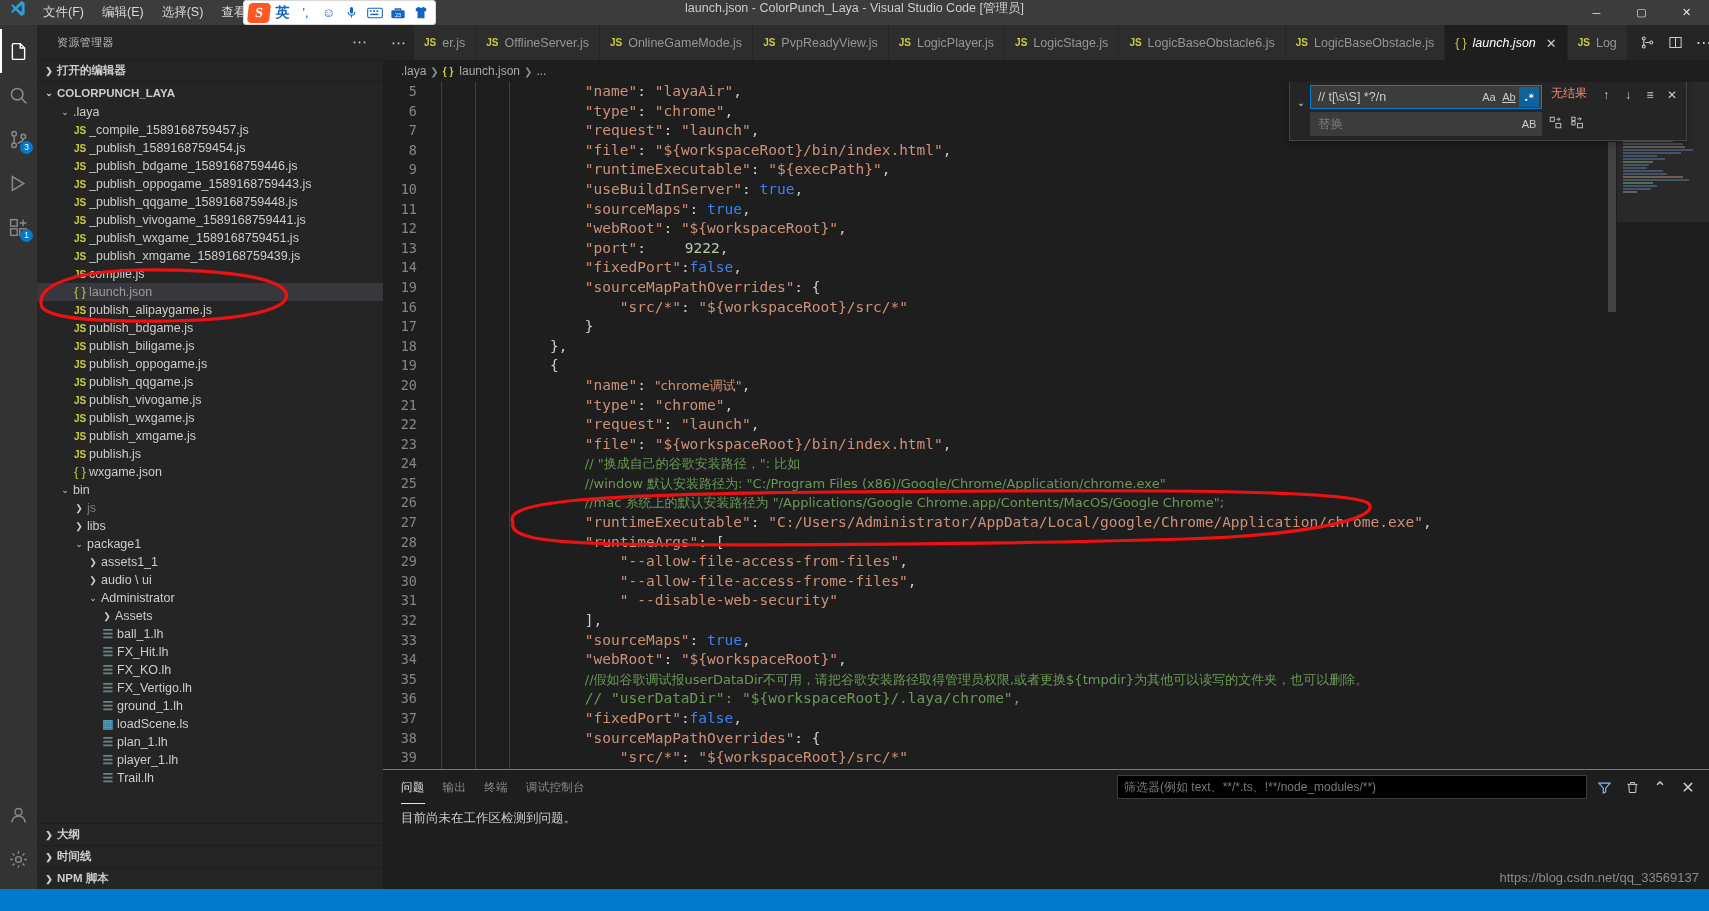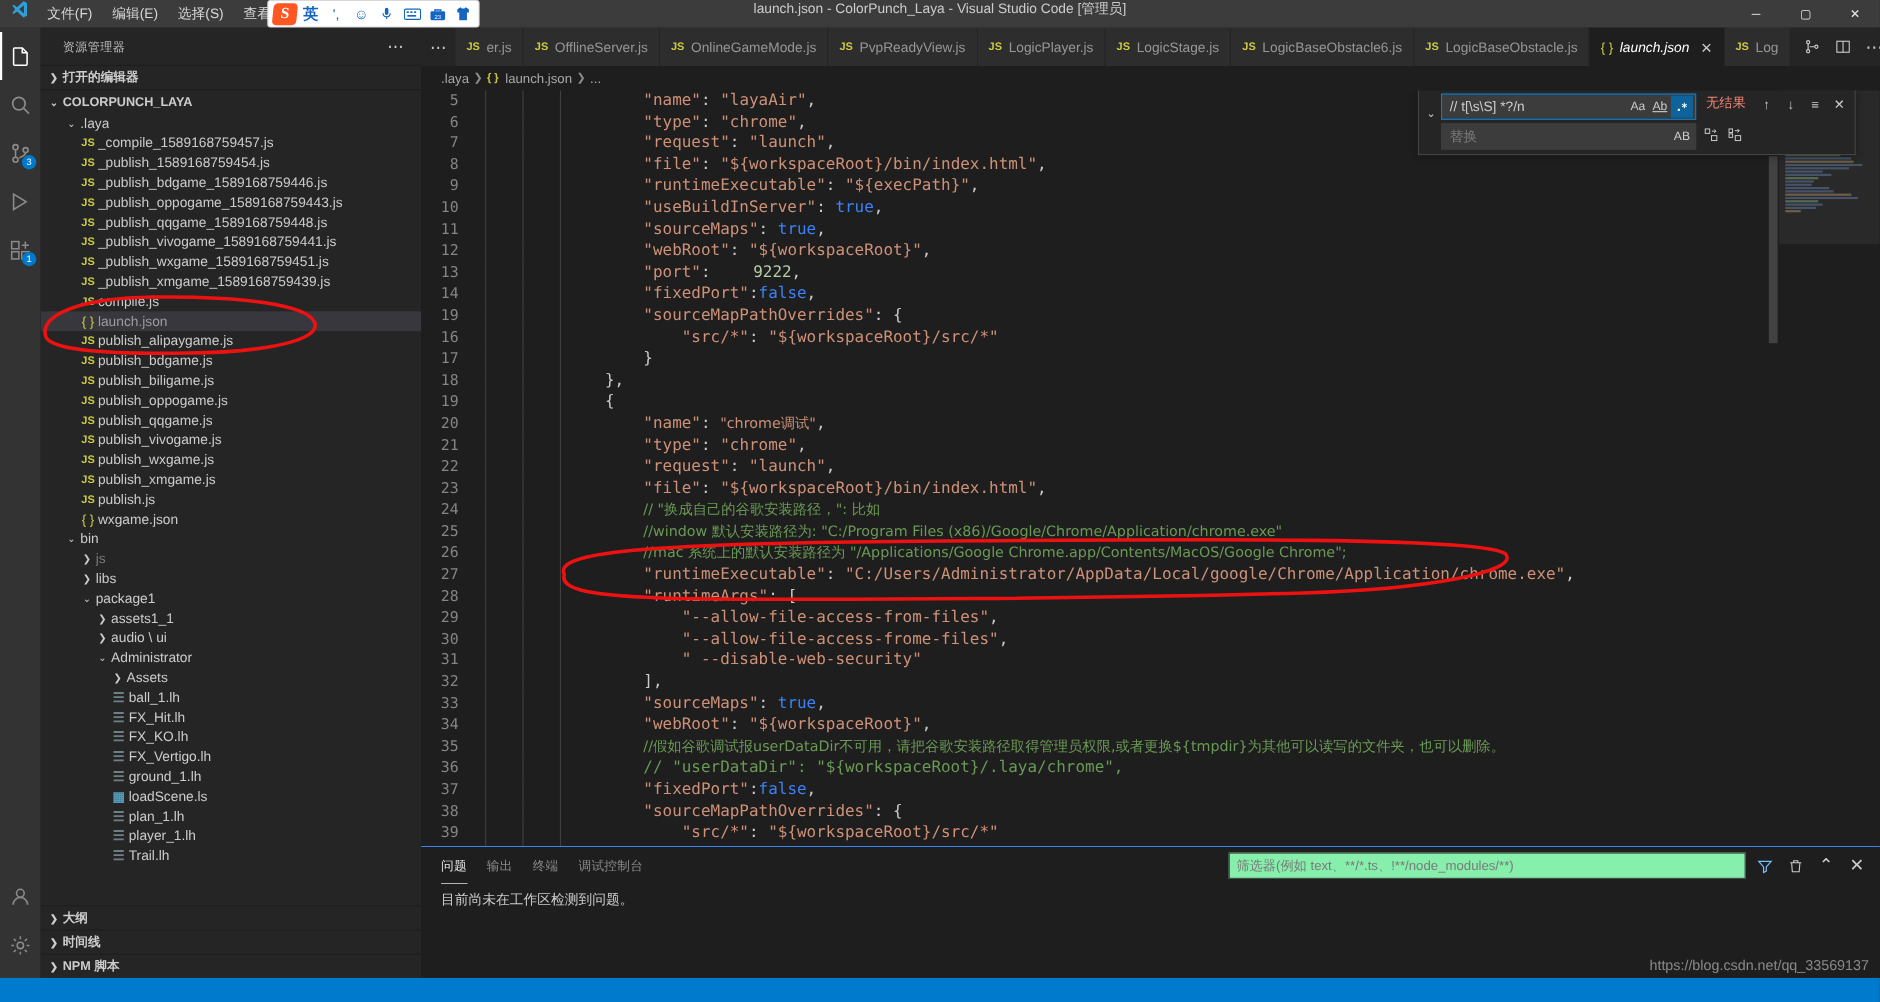--- a/index.html
+++ b/index.html
@@ -172,21 +172,21 @@
   .find-actions { display: flex; align-items: center; gap: 2px; color: #cccccc; }
   .fa-btn { width: 20px; height: 20px; display: flex; align-items: center; justify-content: center; font-size: 12px; color:#cccccc; }
 
   
   .panel { height: 120px; flex: 0 0 120px; background: #1e1e1e; border-top: 1px solid #3b82f6; display: flex; flex-direction: column; }
   .panel-tabs { height: 34px; display: flex; align-items: center; padding-left: 18px; gap: 18px; flex: 0 0 34px; }
   .ptab { font-size: 11.5px; color: #8a8a8a; height: 100%; display: flex; align-items: center; letter-spacing: .3px;}
   .ptab.active { color: #e7e7e7; box-shadow: inset 0 -1px 0 #e7e7e7; }
   .panel-actions { margin-left: auto; display: flex; align-items: center; gap: 6px; padding-right: 10px; }
   .filter-box {
-    width: 470px; height: 24px; background: #86efac; border: 1px solid #3c3c3c;
+    width: 470px; height: 24px; background: #000000; border: 1px solid #3c3c3c;
     display: flex; align-items: center; padding: 0 6px; color: #7a7a7a; font-size: 12px;
   }
   .pa-ico { width: 22px; height: 22px; display: flex; align-items: center; justify-content: center; color: #cccccc; }
   .pa-ico svg { width: 15px; height: 15px; }
   .panel-body { flex: 1; padding: 6px 0 0 18px; font-size: 12.5px; color: #cccccc; }
 
   
   .statusbar {
     height: 22px; flex: 0 0 22px; background: #007acc; display: flex; align-items: center;
     color: #ffffff; font-size: 12px; padding: 0 8px;

